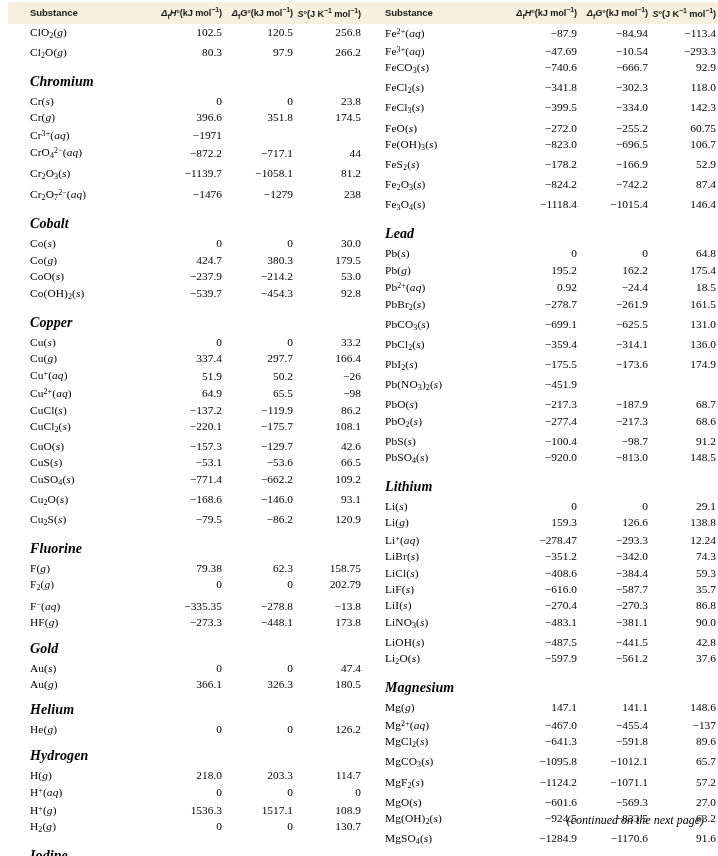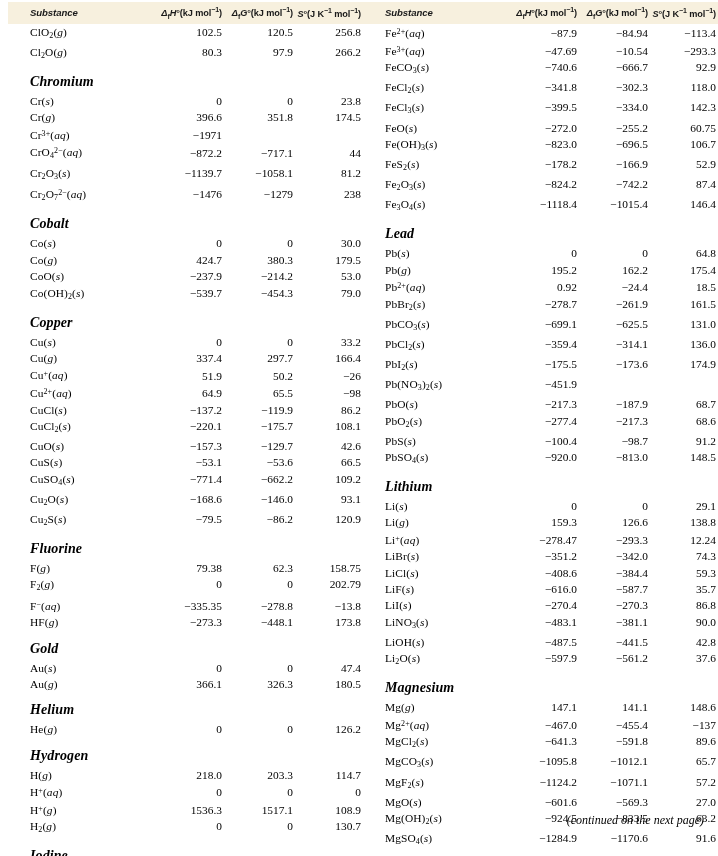--- a/index.html
+++ b/index.html
@@ -47,21 +47,20 @@
     padding: 4px 2px 4px 0;
     text-align: right;
     white-space: nowrap;
     vertical-align: middle;
     letter-spacing: -0.1px;
   }
   thead th.sub-head {
     text-align: left;
     padding-left: 22px;
     font-size: 9.6px;
-    font-style: italic;
   }
   thead th .it { font-style: italic; }
   thead th sup { font-size: 7px; vertical-align: super; }
   thead th sub { font-size: 7px; vertical-align: sub; }
 
   tbody td {
     font-size: 11.4px;
     padding: 0 2px 0 0;
     height: 16.35px;
     line-height: 16.35px;
@@ -190,21 +189,21 @@
           <tr>
             <td class="sub">CoO(<i>s</i>)</td>
             <td class="num">−237.9</td>
             <td class="num">−214.2</td>
             <td class="num">53.0</td>
           </tr>
           <tr>
             <td class="sub">Co(OH)<sub>2</sub>(<i>s</i>)</td>
             <td class="num">−539.7</td>
             <td class="num">−454.3</td>
-            <td class="num">79.0</td>
+            <td class="num">92.8</td>
           </tr>
           <tr class="section">
             <td class="sub" colspan="4">Copper</td>
           </tr>
           <tr>
             <td class="sub">Cu(<i>s</i>)</td>
             <td class="num">0</td>
             <td class="num">0</td>
             <td class="num">33.2</td>
           </tr>

